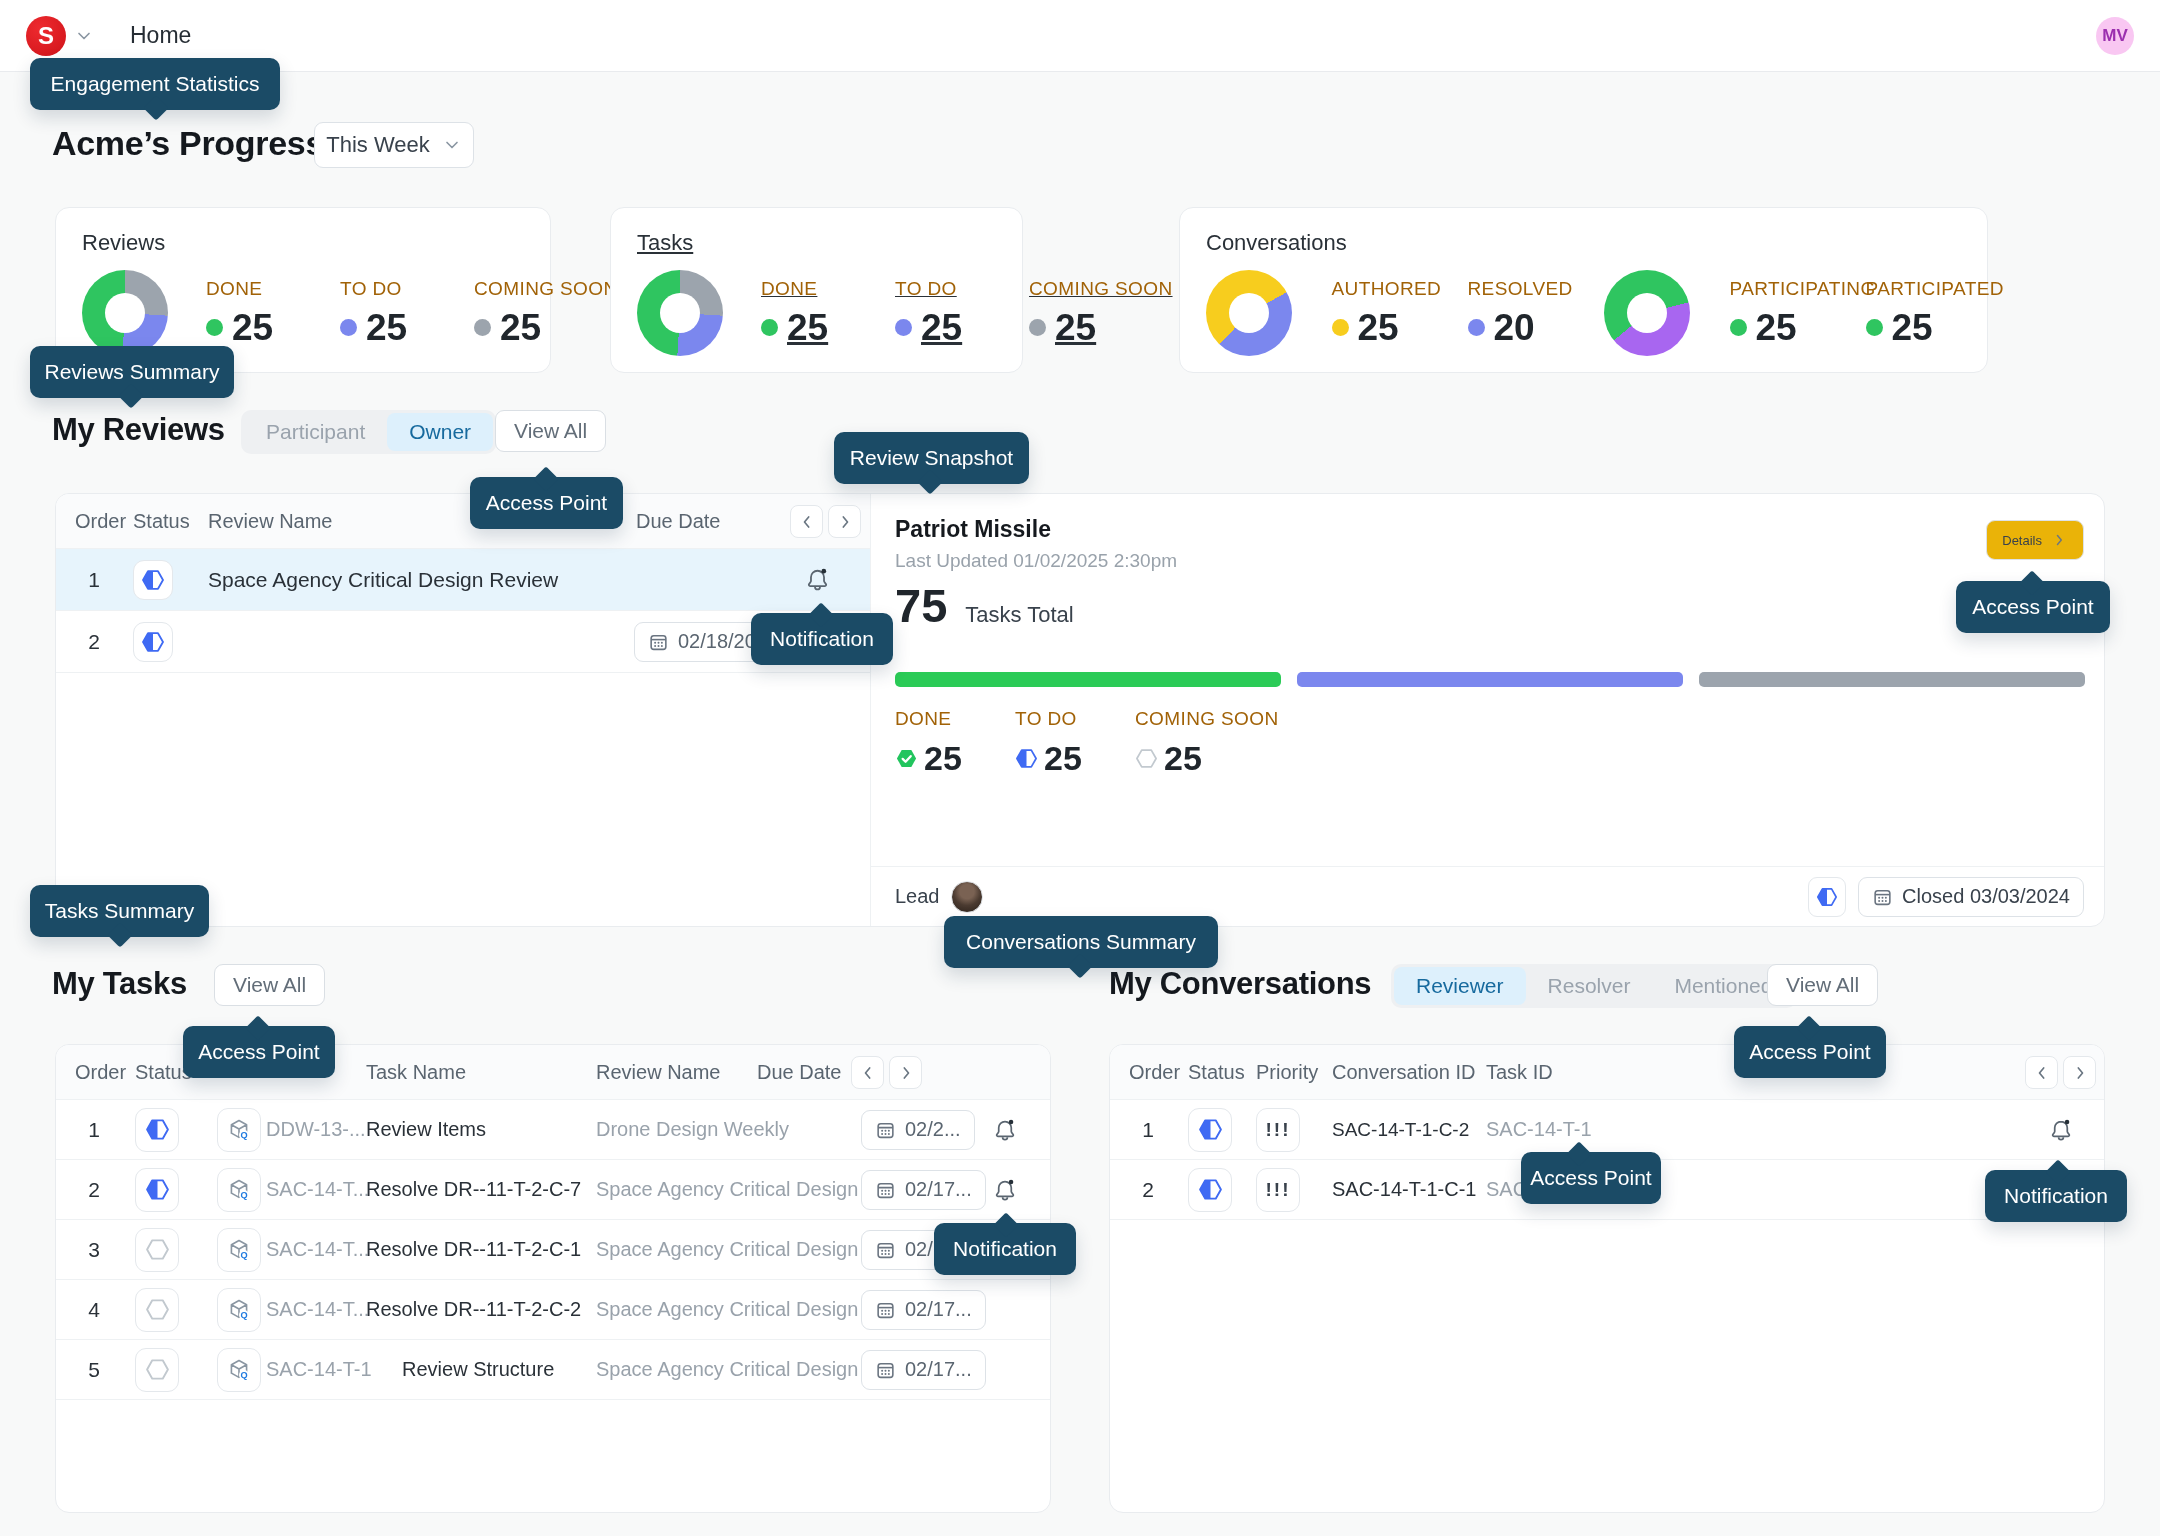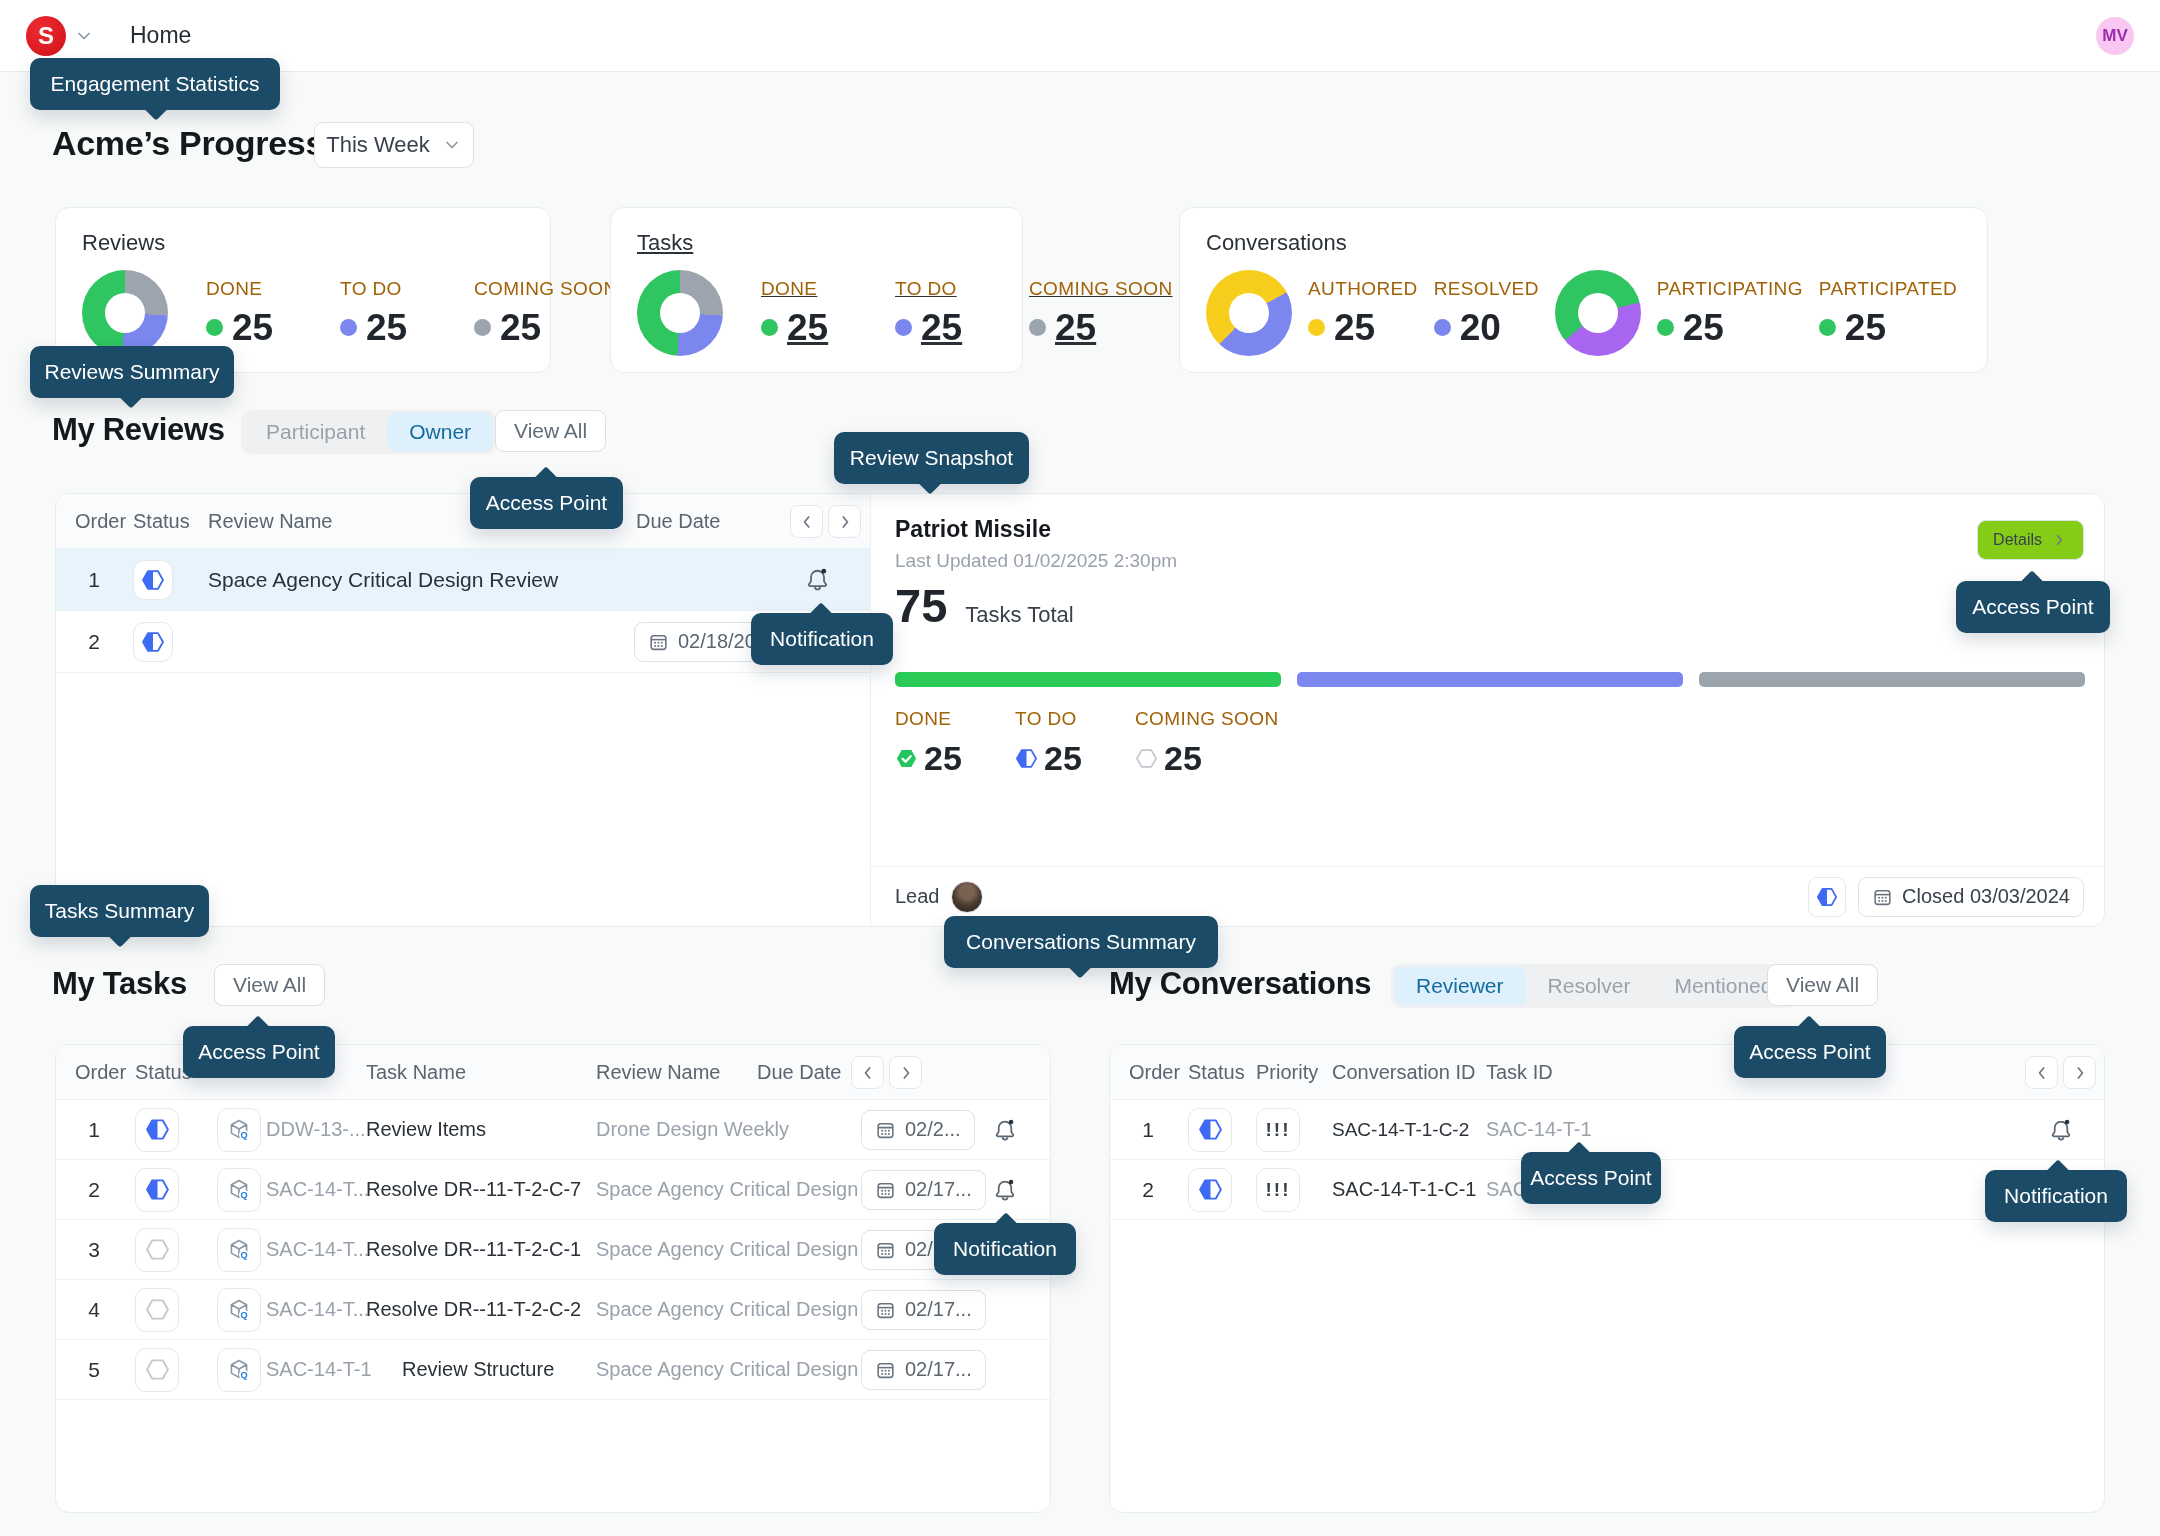--- a/index.html
+++ b/index.html
@@ -59,21 +59,21 @@
   .chip { border:1px solid #e4e8ec; background:#fff; border-radius:11px; display:flex; align-items:center; justify-content:center; }
   .txt-dark { color:#2a3138; font-weight:500; }
   .txt-gray { color:#99a2ab; }
   .datechip { height:40px; border:1px solid #dde2e7; border-radius:9px; background:#fff; display:flex; align-items:center; gap:9px; padding:0 13px; font-size:20px; color:#5a6570; }
   .prio { font-weight:700; font-size:19px; letter-spacing:2px; color:#39424c; }
 
   
   .snap { position:absolute; left:814px; top:0; width:1236px; height:432px; border-left:1px solid #eef1f3; }
   .snap-title { position:absolute; left:24px; top:22px; font-size:23px; font-weight:700; color:#15191e; }
   .snap-sub { position:absolute; left:24px; top:56px; font-size:19px; color:#99a2ab; }
-  .details-btn { position:absolute; right:22px; top:26px; height:40px; border:1px solid #dde2e7; background:#84cc16; border-radius:9px; font-size:16px; color:#39424c; font-family:inherit; display:flex; align-items:center; gap:8px; padding:0 15px; cursor:pointer; }
+  .details-btn { position:absolute; right:22px; top:26px; height:40px; border:1px solid #dde2e7; background:#eab308; border-radius:9px; font-size:13px; color:#39424c; font-family:inherit; display:flex; align-items:center; gap:8px; padding:0 15px; cursor:pointer; }
   .snap-total { position:absolute; left:24px; top:84px; display:flex; align-items:baseline; gap:18px; }
   .snap-total-num { font-size:47px; font-weight:700; color:#20262c; }
   .snap-total-label { font-size:22px; color:#39424c; }
   .bar { position:absolute; top:178px; height:15px; border-radius:5px; }
   .snap-stat { position:absolute; top:214px; }
   .snap-stat .stat-val { margin-top:9px; gap:6px; }
   .snap-stat .stat-num { font-size:34px; }
   .snap-foot { position:absolute; left:0; right:0; top:372px; bottom:0; border-top:1px solid #eef1f3; display:flex; align-items:center; padding:0 22px 0 24px; }
   .lead-label { font-size:20px; color:#39424c; }
   .lead-avatar { width:32px; height:32px; border-radius:50%; margin-left:11px; background:radial-gradient(circle at 50% 32%, #7a6253 0 28%, #4a3a30 55%, #2b211b 100%); border:1px solid #e0e4e8; }
@@ -157,21 +157,21 @@
         <div class="stat-val">
             <span class="dot dot-gray"></span>
             <span class="stat-num">25</span>
           </div>
       </div>
     </div>
   </section>
 
   <section class="card" style="left:1179px;width:809px;">
     <div class="card-title">Conversations</div>
-    <div class="card-body" style="gap:16px;">
+    <div class="card-body" style="gap:40px;justify-content:center;">
       <div class="donut donut-conv1"></div>
       <div class="stat">
         <div class="stat-label">AUTHORED</div>
         <div class="stat-val">
             <span class="dot dot-yellow"></span>
             <span class="stat-num">25</span>
           </div>
       </div>
       <div class="stat">
         <div class="stat-label">RESOLVED</div>

